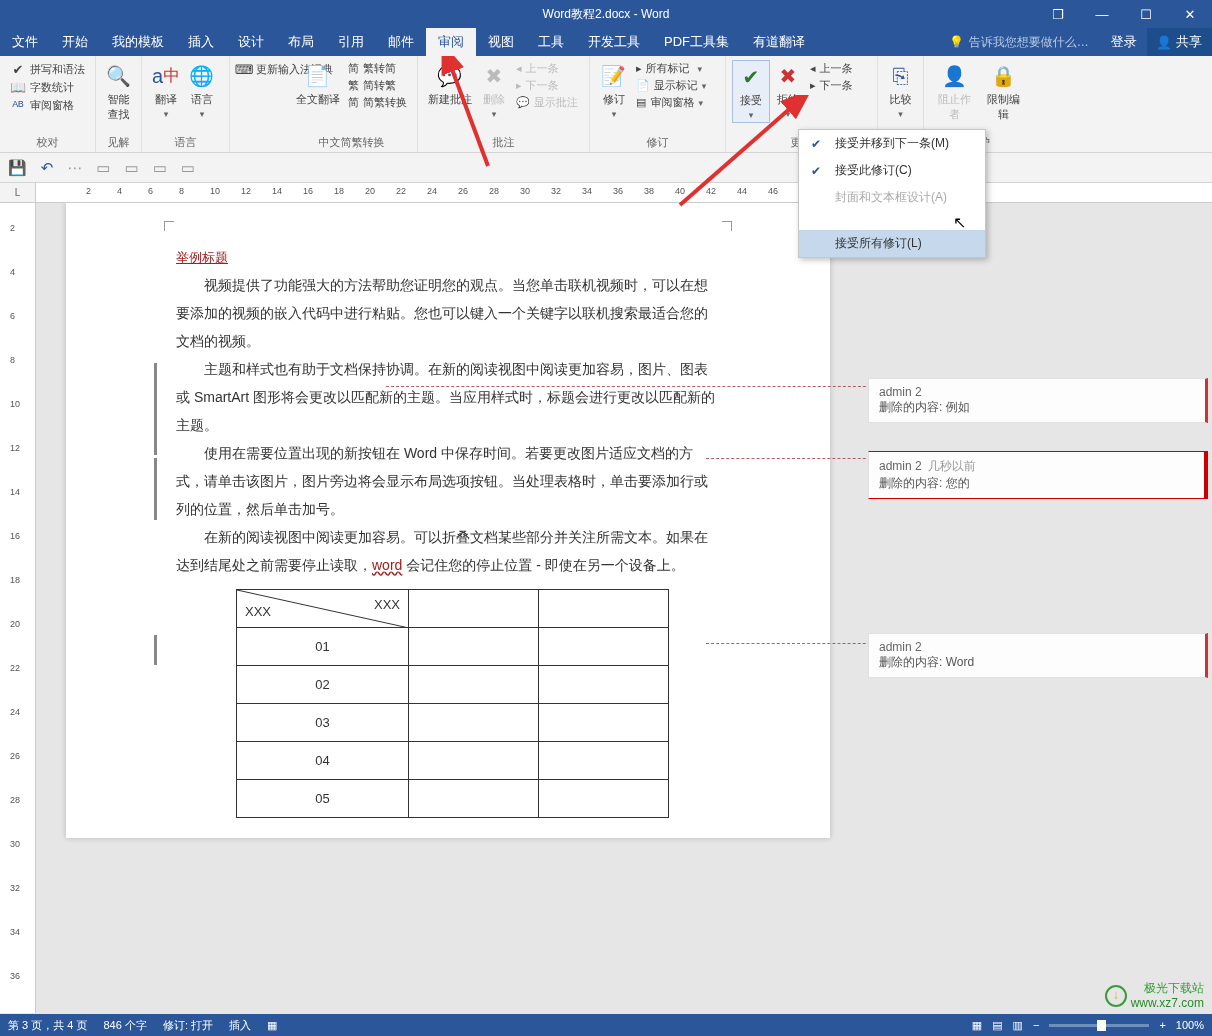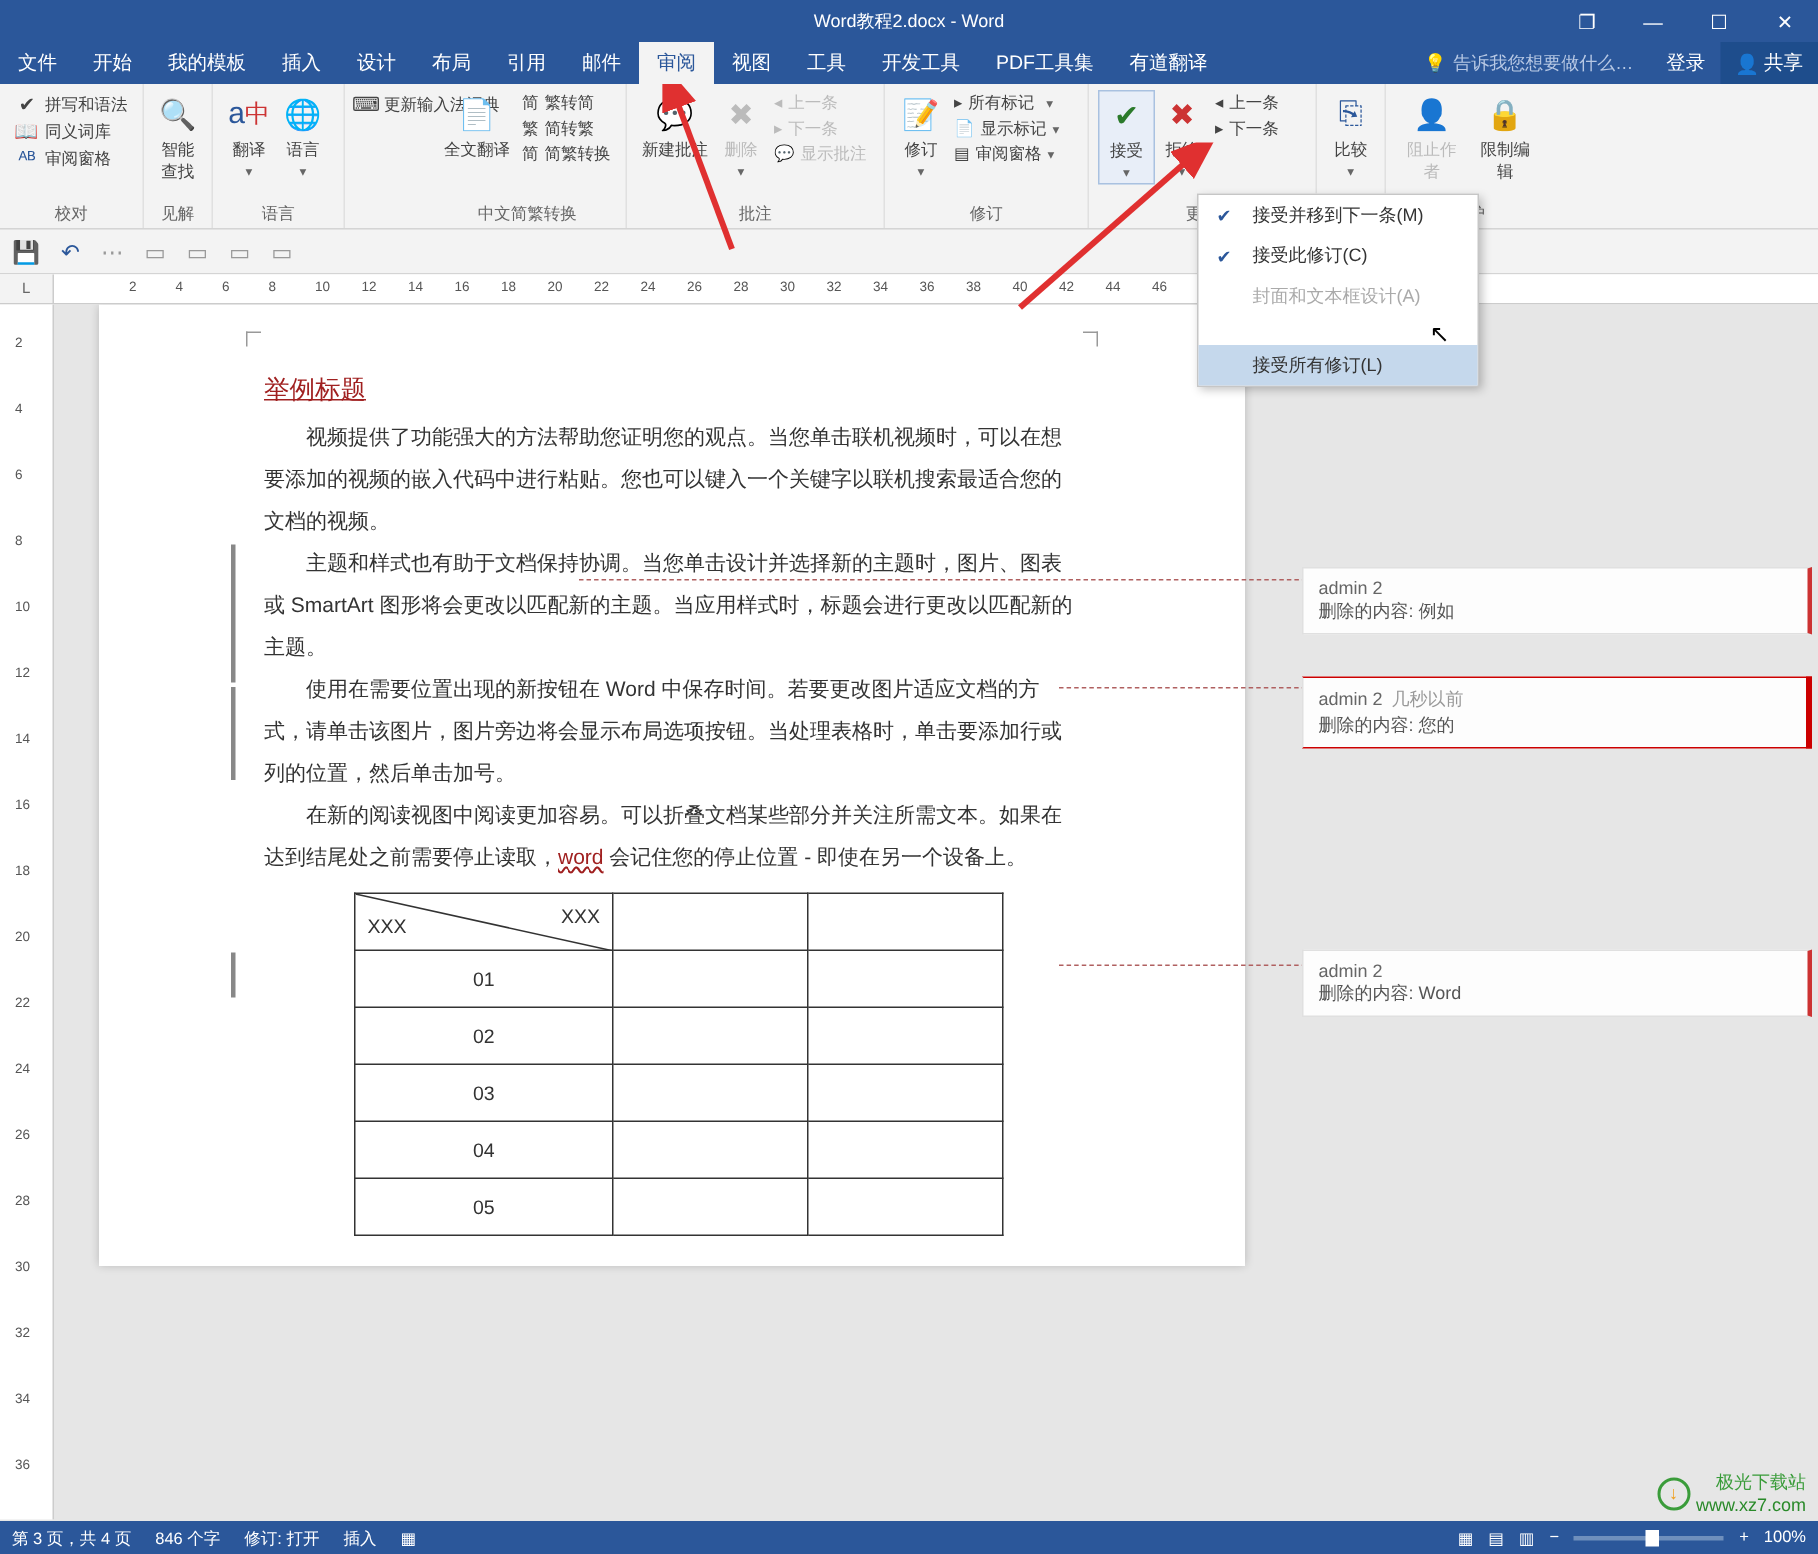--- a/index.html
+++ b/index.html
@@ -42,21 +42,21 @@
 .hruler{flex:1;height:20px;background:#fff;border-bottom:1px solid #ccc;position:relative;font-size:9px;color:#555;overflow:hidden;}
 .hruler .tick{position:absolute;top:3px;}
 
 
 .doc-area{display:flex;height:810px;background:#e6e6e6;position:relative;}
 .vruler{width:36px;background:#fff;border-right:1px solid #ccc;position:relative;font-size:9px;color:#555;}
 .vruler .vt{position:absolute;left:10px;}
 .page-wrap{flex:1;position:relative;overflow:hidden;}
 .page{position:absolute;left:30px;top:0;width:764px;background:#fff;box-shadow:0 0 6px rgba(0,0,0,.2);}
 .page-content{padding:40px 110px 20px 110px;font-size:14px;color:#333;line-height:2;}
-.page-content .heading{color:#a02020;text-decoration:underline;font-size:17px;}
+.page-content .heading{color:#a02020;text-decoration:underline;font-size:13px;}
 .page-content .red-u{color:#a02020;text-decoration:underline wavy #a02020;}
 .page-content p{text-indent:2em;margin:0;}
 .page-content p.noind{text-indent:0;}
 .margin-marker{position:absolute;border:1px solid #999;width:10px;height:10px;}
 .para-mark{position:absolute;left:88px;width:3px;background:#888;}
 
 
 .dashed{position:absolute;border-top:1px dashed #b06060;}
 
 
@@ -139,21 +139,21 @@
 </div>
 
 <div class="ribbon">
   <div class="group" style="width:96px">
     <div class="gh">
         <span class="icon-sm">✔</span>
         <span>拼写和语法</span>
       </div>
     <div class="gh">
         <span class="icon-sm">📖</span>
-        <span>同义词库</span>
+        <span>字数统计</span>
       </div>
     <div class="gh">
         <span class="icon-sm" style="color:#2b579a">ᴬᴮ</span>
         <span>审阅窗格</span>
       </div>
     <div class="group-label">校对</div>
   </div>
   <div class="group" style="width:46px">
     <div class="gv">
         <span class="icon-lg">🔍</span>
@@ -373,21 +373,21 @@
     <div class="page">
       <div class="margin-marker" style="left:98px;top:18px;border-right:none;border-bottom:none"></div>
       <div class="margin-marker" style="right:98px;top:18px;border-left:none;border-bottom:none"></div>
       <div class="para-mark" style="top:160px;height:92px"></div>
       <div class="para-mark" style="top:255px;height:62px"></div>
       <div class="para-mark" style="top:432px;height:30px"></div>
 
       <div class="page-content">
         <p class="noind"><span class="heading">举例标题</span></p>
         <p>视频提供了功能强大的方法帮助您证明您的观点。当您单击联机视频时，可以在想要添加的视频的嵌入代码中进行粘贴。您也可以键入一个关键字以联机搜索最适合您的文档的视频。</p>
-        <p>主题和样式也有助于文档保持协调。当您单击设计并选择新的主题时，图片、图表或 SmartArt 图形将会更改以匹配新的主题。当应用样式时，标题会进行更改以匹配新的主题。</p>
+        <p>主题和样式也有助于文档保持协调。在新的阅读视图中阅读更加容易，图片、图表或 SmartArt 图形将会更改以匹配新的主题。当应用样式时，标题会进行更改以匹配新的主题。</p>
         <p>使用在需要位置出现的新按钮在 Word 中保存时间。若要更改图片适应文档的方式，请单击该图片，图片旁边将会显示布局选项按钮。当处理表格时，单击要添加行或列的位置，然后单击加号。</p>
         <p><span>在新的阅读视图中阅读更加容易。可以折叠文档某些部分并关注所需文本。如果在达到结尾处之前需要停止读取，</span><span class="red-u">word</span><span> 会记住您的停止位置 - 即使在另一个设备上。</span></p>
 
         <table class="doc-table">
           <tbody>
               <tr>
                 <td class="c1 diag">
             <svg width="172" height="38">
                     <line x1="0" y1="0" x2="172" y2="38" stroke="#333"></line>
                   </svg>

